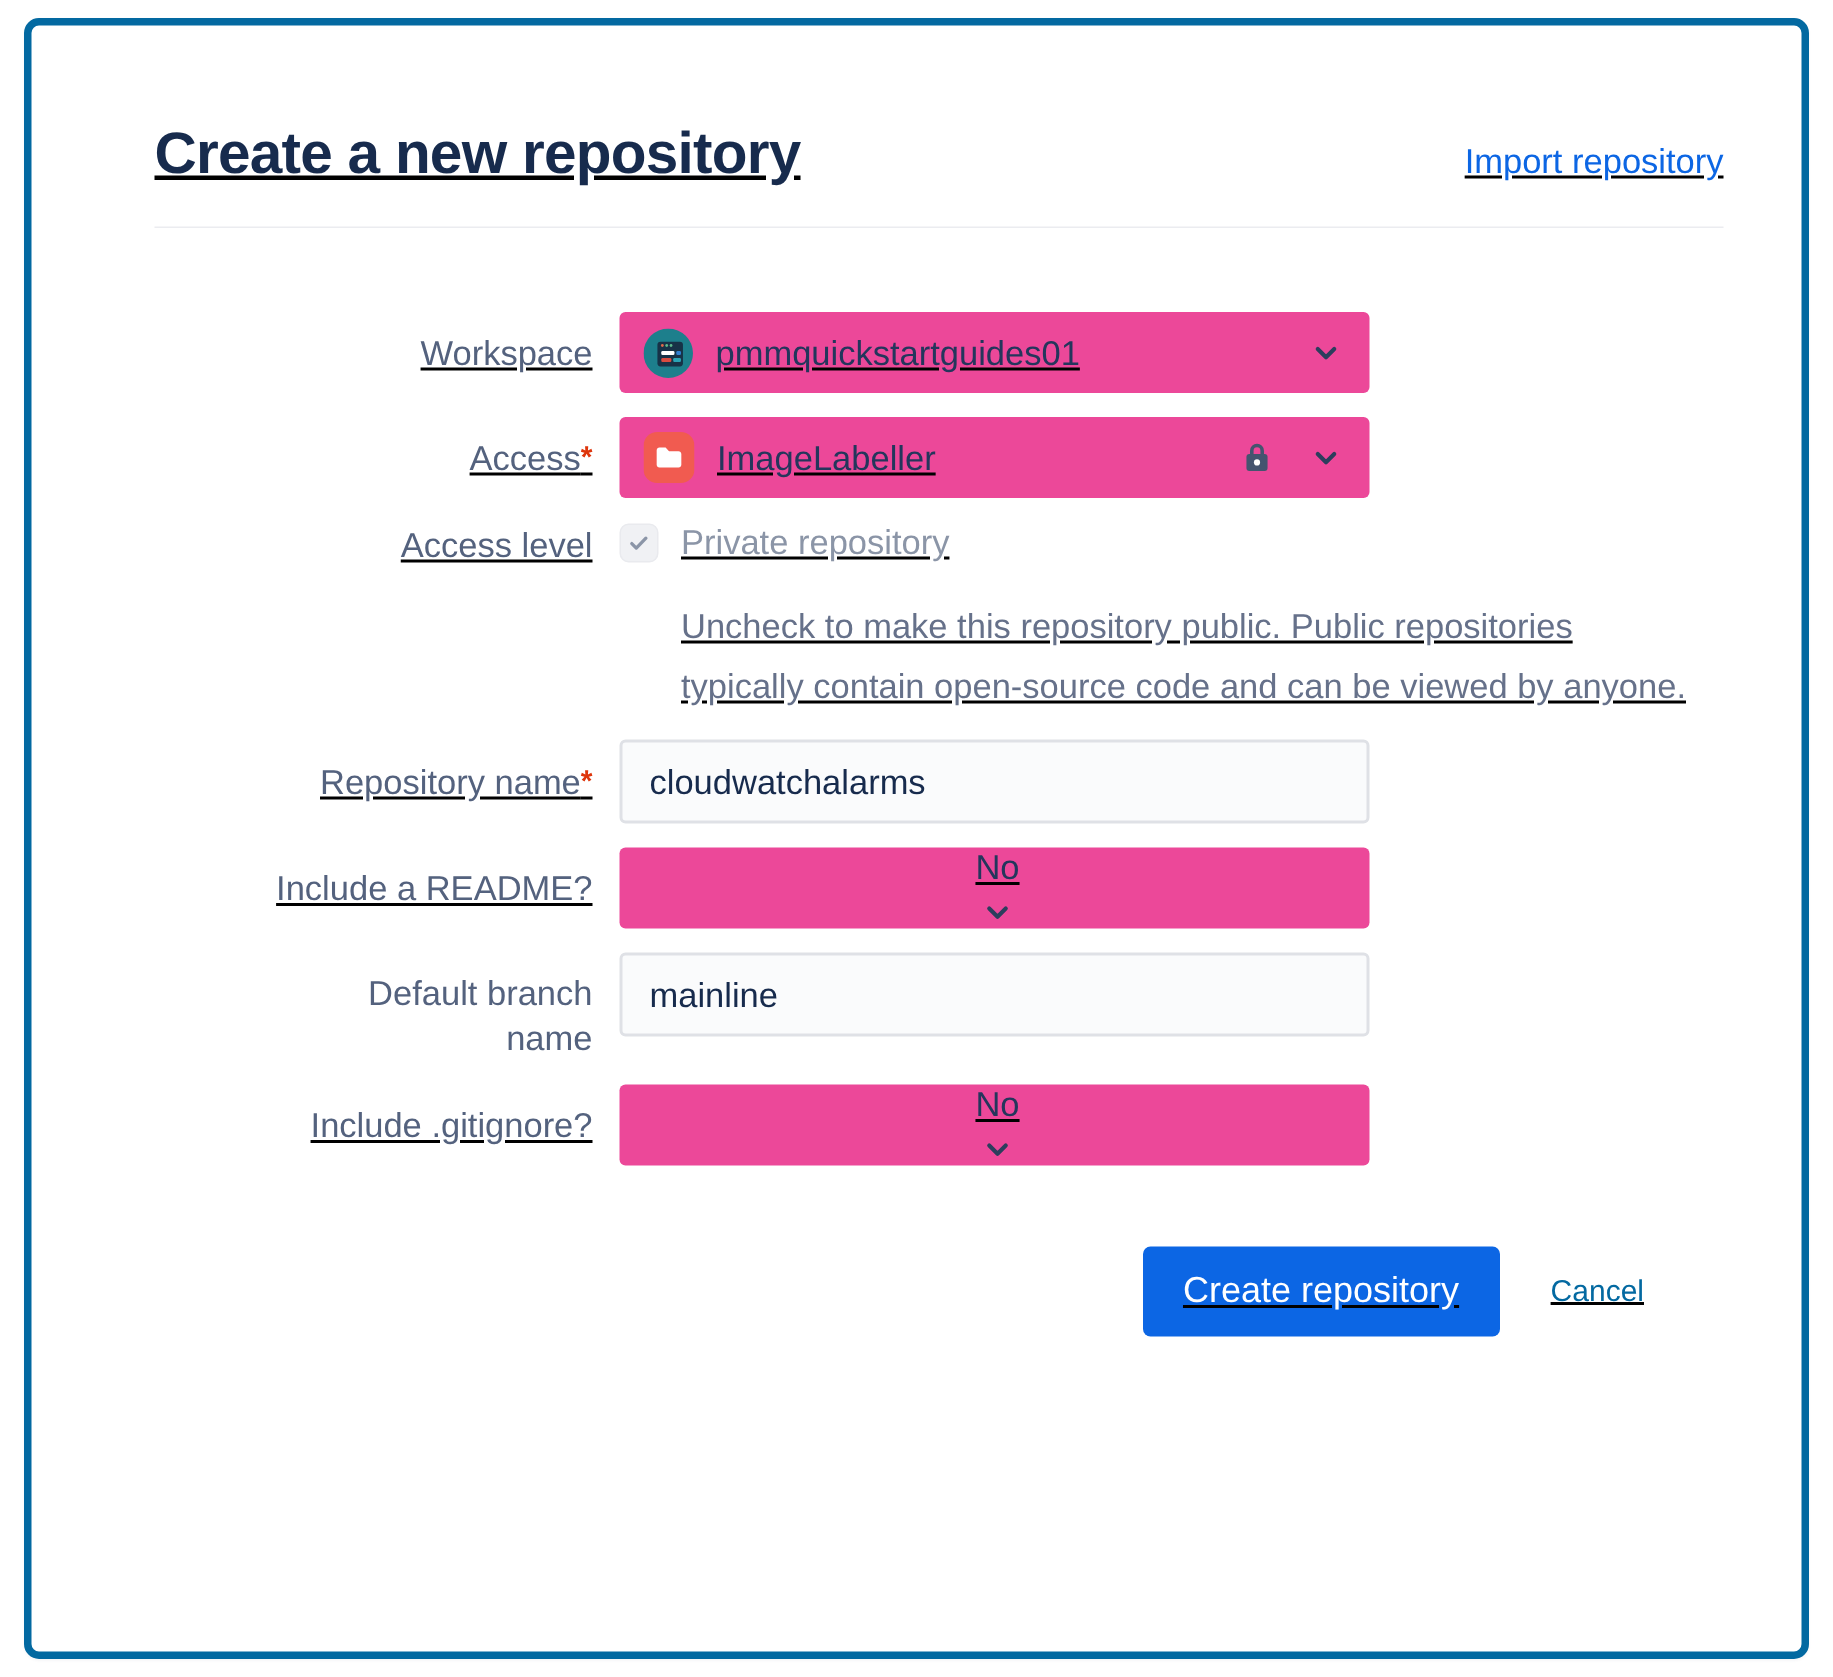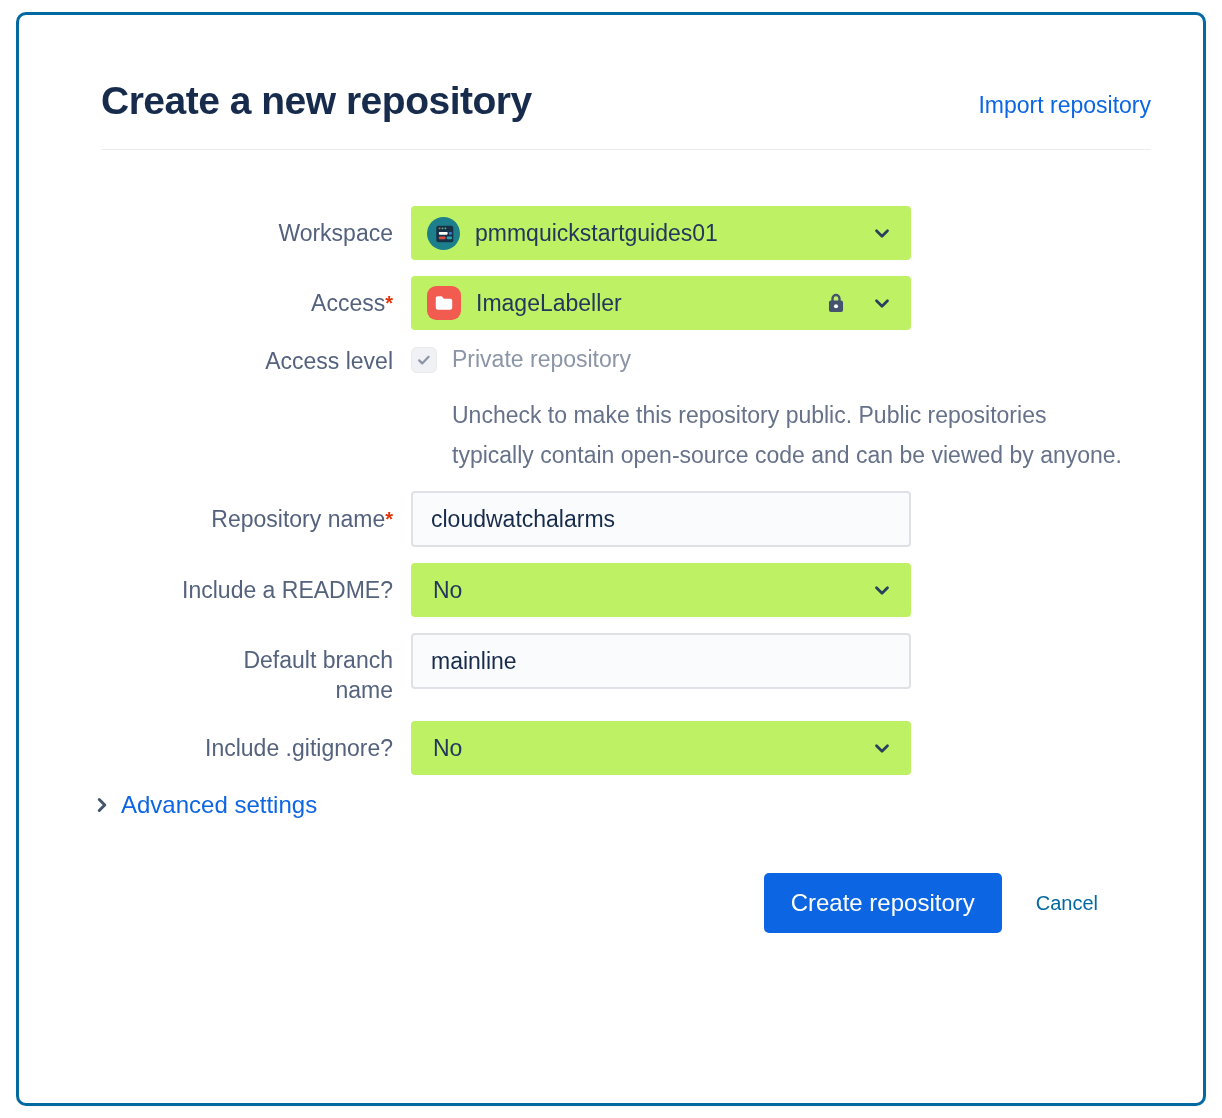--- a/index.html
+++ b/index.html
@@ -1,44 +1,45 @@
 <!DOCTYPE html>
 <html><head>
 <meta charset="utf-8">
 <style>
   * { margin:0; padding:0; box-sizing:border-box; }
   html,body { background:#ffffff; width:1222px; font-family:"Liberation Sans", sans-serif; }
   .card {
     width:1190px; min-height:1094px; margin:12px auto 12px auto;
-    background:#ffffff; border:3px solid #0369a1; border-radius:10px;
+    background:#ffffff; border:5px solid #0369a1; border-radius:10px;
     box-shadow:0 1px 2px rgba(9,30,66,.04);
     padding:64px 52px 56px 66px;
+    text-decoration:underline;
   }
   .header-row { display:flex; justify-content:space-between; align-items:flex-end; padding:0 0 0 16px; }
   .page-title { font-size:39px; font-weight:700; color:#172b4d; letter-spacing:-0.5px; }
   .import-link { font-size:23px; color:#0c66e4; text-decoration:none; font-weight:500; padding-bottom:4px; cursor:pointer; }
   .divider { border-bottom:1px solid #ebecf0; margin:26px 0 0 16px; }
   .form { margin-top:56px; }
   .row { display:flex; align-items:center; margin-bottom:16px; }
   .row.top-align { align-items:flex-start; }
   .row-label {
     width:326px; min-width:326px; text-align:right; padding-right:18px;
     font-size:23px; line-height:30px; color:#54627e; font-weight:500;
   }
   .row.top-align .row-label.pad-for-control { padding-top:12px; }
   .label-narrow { display:inline-block; max-width:185px; text-align:right; }
   .req { color:#de350b; font-weight:700; font-size:20px; vertical-align:top; }
   .control { width:500px; }
   .select-btn {
-    width:500px; height:54px; background:#bef264; border:none; border-radius:4px;
+    width:500px; height:54px; background:#ec4899; border:none; border-radius:4px;
     display:flex; align-items:center; padding:0 18px 0 16px; cursor:pointer;
     font-family:"Liberation Sans", sans-serif;
   }
   .select-btn .value { font-size:23px; color:#24365c; flex:1; text-align:left; }
-  .select-btn.plain { padding-left:22px; }
+  .select-btn.plain { padding-left:22px;flex-direction:column; }
   .icon-gap { margin-right:15px; flex:none; display:flex; align-items:center; }
   .chev { flex:none; width:22px; height:22px; }
   .lock { flex:none; width:26px; height:26px; margin-right:22px; }
   .text-input {
     width:500px; height:56px; background:#fafbfc; border:2px solid #dfe1e6; border-radius:4px;
     font-size:23px; color:#172b4d; padding:0 18px; font-family:"Liberation Sans", sans-serif; outline:none;
   }
   .checkbox-line { display:flex; align-items:center; }
   .checkbox {
     width:26px; height:26px; border-radius:6px; background:#f0f1f4; border:1px solid #e9eaee;
@@ -166,26 +167,20 @@
       <div class="control">
         <button class="select-btn plain">
           <span class="value">No</span>
           <svg class="chev" viewBox="0 0 24 24" fill="none" stroke="#2c3e5d" stroke-width="3" stroke-linecap="round" stroke-linejoin="round">
               <path d="M6 9.5l6 6 6-6"></path>
             </svg>
         </button>
       </div>
     </div>
 
-    <div class="advanced-row">
-      <svg class="adv-chev" viewBox="0 0 24 24" fill="none" stroke="#44546f" stroke-width="3.2" stroke-linecap="round" stroke-linejoin="round">
-          <path d="M9 6l6 6-6 6"></path>
-        </svg>
-      <span class="advanced-label">Advanced settings</span>
-    </div>
 
     <div class="actions">
       <button class="primary-btn">Create repository</button>
       <a class="cancel-link">Cancel</a>
     </div>
 
   </div>
 </div>
 
 </body></html>

